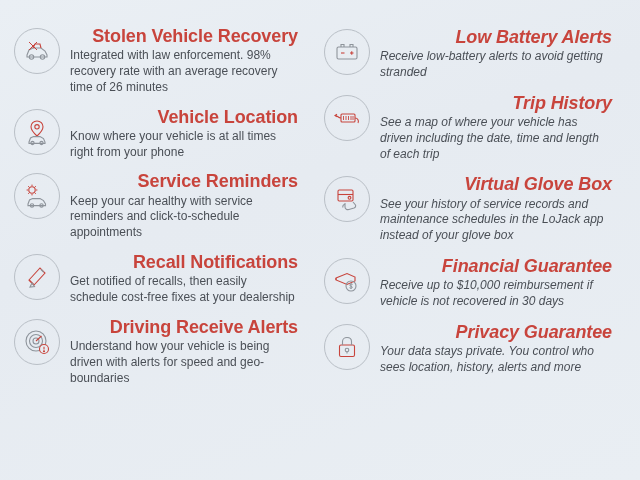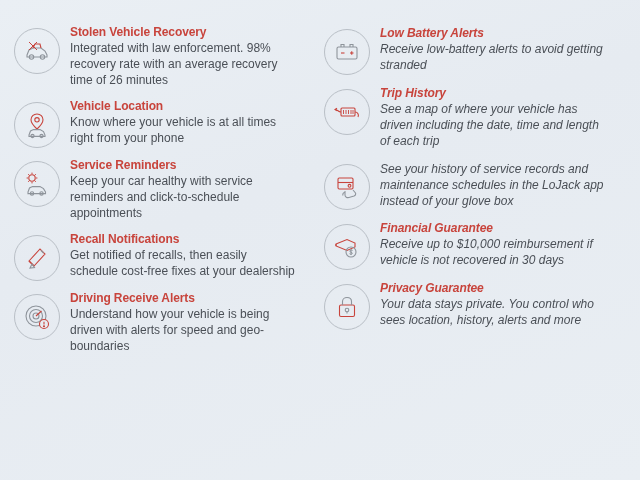--- a/index.html
+++ b/index.html
@@ -49,26 +49,27 @@
     border: 1px solid #b9bfc6;
     display: flex;
     align-items: center;
     justify-content: center;
     margin-top: 2px;
     background: transparent;
   }
   .icon-wrap svg { display: block; }
   .ftext { padding-top: 0px; }
   .ftitle {
-    font-size: 12px;
+    font-size: 18px;
     font-weight: bold;
     color: #c8443c;
     line-height: 1.12;
     letter-spacing: -0.1px;
     margin-bottom: 2px;
+    text-align: right;
   }
   .fdesc {
     font-size: 12px;
     line-height: 1.32;
     color: #4a4f56;
     max-width: 228px;
   }
   .col-right .fdesc { max-width: 232px; }
 </style>
 </head>
@@ -210,20 +211,21 @@
         <div class="icon-wrap">
           <svg width="28" height="28" viewBox="0 0 28 28" fill="none" stroke="#8e949b" stroke-width="1.1">
             <rect x="5" y="5" width="15" height="11" rx="1.2" stroke="#c8443c"></rect>
             <path d="M5 9.5 L20 9.5" stroke="#c8443c"></path>
             <circle cx="16.5" cy="12.8" r="1.4" stroke="#c8443c"></circle>
             <path d="M12 18 L12 22 C12 24 14 25 16 24.5 L21 23 C22.5 22.5 23 21 22.5 20 L20 17"></path>
             <path d="M12 19.5 C10 19.5 9.5 21 10 22.5"></path>
           </svg>
         </div>
         <div class="ftext">
+          <div class="ftitle">Virtual Glove Box</div>
           <div class="fdesc">See your history of service records and maintenance schedules in the LoJack app instead of your glove box</div>
         </div>
       </div>
 
       <div class="feature">
         <div class="icon-wrap">
           <svg width="28" height="28" viewBox="0 0 28 28" fill="none" stroke="#8e949b" stroke-width="1.1">
             <path d="M3 11 L14 6.5 L22 10 L22 14 L14 17.5 L3 13 Z" stroke="#c8443c"></path>
             <path d="M3 11 L3 13" stroke="#c8443c"></path>
             <circle cx="18" cy="19" r="5" stroke="#8e949b"></circle>

